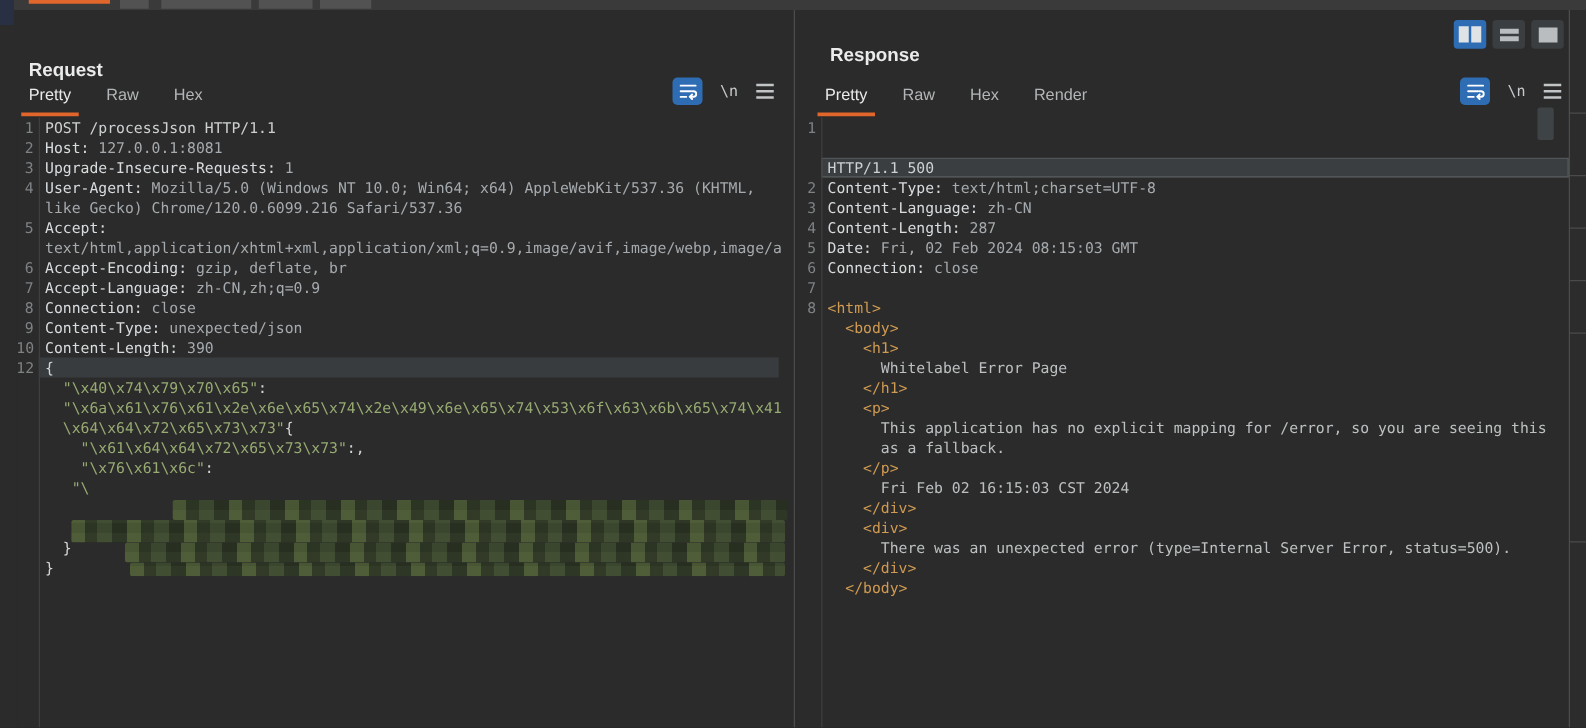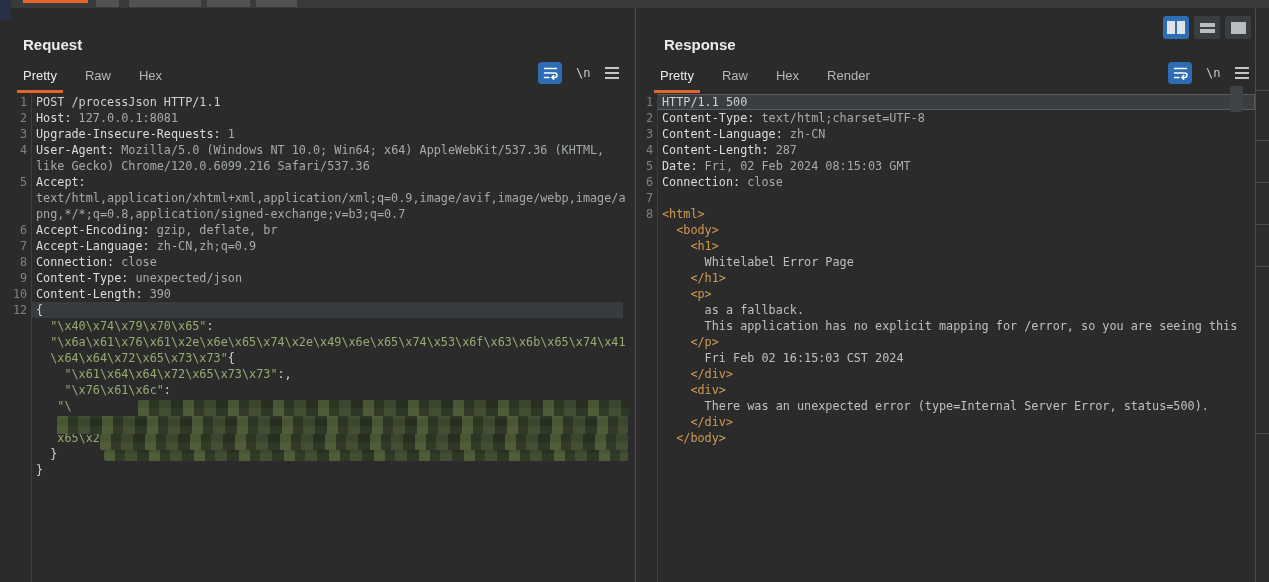--- a/index.html
+++ b/index.html
@@ -44,21 +44,21 @@
   .ed-req::before { left:18px; }
   .ed-res { left:637px; width:618px; }
   .ed-res::before { left:20px; }
   .row { display:flex; min-height:16px; line-height:16px;
          font-family:"DejaVu Sans Mono", monospace; font-size:11.8px; white-space:pre; }
   .ln { color:#7e8285; text-align:right; padding-right:4px; flex:none; }
   .ed-req .ln { width:18px; }
   .ed-res .ln { width:20px; }
   .code { flex:1; padding-left:5px; min-width:0; }
   .ed-req .row.hl .code { background:#383c3e; margin-right:12px; }
-  .ed-res .row.hl .code { background:#3a3e40; box-shadow:inset 0 0 0 1px #595d5f; }
+  .ed-res .row.hl .code { background:#3a3e40; box-shadow:inset 0 0 0 1px #595d5f;margin-top:32px; }
 
   .c-p  { color:#ced1d3; }
   .c-hn { color:#d8dcdf; }
   .c-hv { color:#a5aaae; }
   .c-g  { color:#97ab72; }
   .c-pu { color:#d2d5d7; }
   .c-t  { color:#cf9a52; }
   .c-a  { color:#b5b9bc; }
   .c-s  { color:#8fb06a; }
   .c-x  { color:#bcc0c2; }
@@ -101,21 +101,21 @@
       <span class="rows">
           <span class="bar"></span>
           <span class="bar"></span>
         </span>
     </div>
     <div class="vbtn">
       <span class="single"></span>
     </div>
   </div>
 
-  <div class="ptitle" style="left:23px;">Request</div>
+  <div class="ptitle" style="left:23px;margin-top:12px;">Request</div>
   <div class="tabs" style="left:17px;" id="req-tabs">
       <span class="tab active">Pretty</span>
       <span class="tab">Raw</span>
       <span class="tab">Hex</span>
     </div>
   <div class="icongrp" style="left:538px;">
     <div class="wrapbtn">
       <svg width="15" height="14" viewBox="0 0 15 14" fill="none" stroke="#ffffff" stroke-width="1.5" stroke-linecap="round">
         <path d="M1.5 2.5h12"></path>
           <path d="M1.5 7h8"></path>
@@ -158,21 +158,20 @@
   </div>
 
   <div class="editor ed-req" id="req-ed">
       <div class="row"><span class="ln">1</span><span class="code"><span class="c-p">POST /processJson HTTP/1.1</span></span></div>
       <div class="row"><span class="ln">2</span><span class="code"><span class="c-hn">Host:</span><span class="c-hv"> 127.0.0.1:8081</span></span></div>
       <div class="row"><span class="ln">3</span><span class="code"><span class="c-hn">Upgrade-Insecure-Requests:</span><span class="c-hv"> 1</span></span></div>
       <div class="row"><span class="ln">4</span><span class="code"><span class="c-hn">User-Agent:</span><span class="c-hv"> Mozilla/5.0 (Windows NT 10.0; Win64; x64) AppleWebKit/537.36 (KHTML,</span></span></div>
       <div class="row"><span class="ln"></span><span class="code"><span class="c-hv">like Gecko) Chrome/120.0.6099.216 Safari/537.36</span></span></div>
       <div class="row"><span class="ln">5</span><span class="code"><span class="c-hn">Accept:</span></span></div>
       <div class="row"><span class="ln"></span><span class="code"><span class="c-hv">text/html,application/xhtml+xml,application/xml;q=0.9,image/avif,image/webp,image/a</span></span></div>
-      <div class="row"><span class="ln"></span><span class="code"><span class="c-hv">png,*/*;q=0.8,application/signed-exchange;v=b3;q=0.7</span></span></div>
       <div class="row"><span class="ln">6</span><span class="code"><span class="c-hn">Accept-Encoding:</span><span class="c-hv"> gzip, deflate, br</span></span></div>
       <div class="row"><span class="ln">7</span><span class="code"><span class="c-hn">Accept-Language:</span><span class="c-hv"> zh-CN,zh;q=0.9</span></span></div>
       <div class="row"><span class="ln">8</span><span class="code"><span class="c-hn">Connection:</span><span class="c-hv"> close</span></span></div>
       <div class="row"><span class="ln">9</span><span class="code"><span class="c-hn">Content-Type:</span><span class="c-hv"> unexpected/json</span></span></div>
       <div class="row"><span class="ln">10</span><span class="code"><span class="c-hn">Content-Length:</span><span class="c-hv"> 390</span></span></div>
       <div class="row hl"><span class="ln">12</span><span class="code"><span class="c-pu">{</span></span></div>
       <div class="row"><span class="ln"></span><span class="code"><span class="c-g">  "\x40\x74\x79\x70\x65"</span><span class="c-pu">:</span></span></div>
       <div class="row"><span class="ln"></span><span class="code"><span class="c-g">  "\x6a\x61\x76\x61\x2e\x6e\x65\x74\x2e\x49\x6e\x65\x74\x53\x6f\x63\x6b\x65\x74\x41</span></span></div>
       <div class="row"><span class="ln"></span><span class="code"><span class="c-g">  \x64\x64\x72\x65\x73\x73"</span><span class="c-pu">{</span></span></div>
       <div class="row"><span class="ln"></span><span class="code"><span class="c-g">    "\x61\x64\x64\x72\x65\x73\x73"</span><span class="c-pu">:,</span></span></div>
@@ -190,22 +189,22 @@
       <div class="row"><span class="ln">4</span><span class="code"><span class="c-hn">Content-Length:</span><span class="c-hv"> 287</span></span></div>
       <div class="row"><span class="ln">5</span><span class="code"><span class="c-hn">Date:</span><span class="c-hv"> Fri, 02 Feb 2024 08:15:03 GMT</span></span></div>
       <div class="row"><span class="ln">6</span><span class="code"><span class="c-hn">Connection:</span><span class="c-hv"> close</span></span></div>
       <div class="row"><span class="ln">7</span><span class="code"></span></div>
       <div class="row"><span class="ln">8</span><span class="code"><span class="c-t">&lt;html&gt;</span></span></div>
       <div class="row"><span class="ln"></span><span class="code"><span class="c-t">  &lt;body&gt;</span></span></div>
       <div class="row"><span class="ln"></span><span class="code"><span class="c-t">    &lt;h1&gt;</span></span></div>
       <div class="row"><span class="ln"></span><span class="code"><span class="c-x">      Whitelabel Error Page</span></span></div>
       <div class="row"><span class="ln"></span><span class="code"><span class="c-t">    &lt;/h1&gt;</span></span></div>
       <div class="row"><span class="ln"></span><span class="code"><span class="c-t">    &lt;p&gt;</span></span></div>
+      <div class="row"><span class="ln"></span><span class="code"><span class="c-x">      This application has no explicit mapping for /error, so you are seeing this</span></span></div>
       <div class="row"><span class="ln"></span><span class="code"><span class="c-x">      as a fallback.</span></span></div>
-      <div class="row"><span class="ln"></span><span class="code"><span class="c-x">      This application has no explicit mapping for /error, so you are seeing this</span></span></div>
       <div class="row"><span class="ln"></span><span class="code"><span class="c-t">    &lt;/p&gt;</span></span></div>
       <div class="row"><span class="ln"></span><span class="code"><span class="c-x">      Fri Feb 02 16:15:03 CST 2024</span></span></div>
       <div class="row"><span class="ln"></span><span class="code"><span class="c-t">    &lt;/div&gt;</span></span></div>
       <div class="row"><span class="ln"></span><span class="code"><span class="c-t">    &lt;div&gt;</span></span></div>
       <div class="row"><span class="ln"></span><span class="code"><span class="c-x">      There was an unexpected error (type=Internal Server Error, status=500).</span></span></div>
       <div class="row"><span class="ln"></span><span class="code"><span class="c-t">    &lt;/div&gt;</span></span></div>
       <div class="row"><span class="ln"></span><span class="code"><span class="c-t">  &lt;/body&gt;</span></span></div>
     </div>
 
   <div class="mosaic" style="left:138px;top:400px;width:492px;height:16px;"></div>

